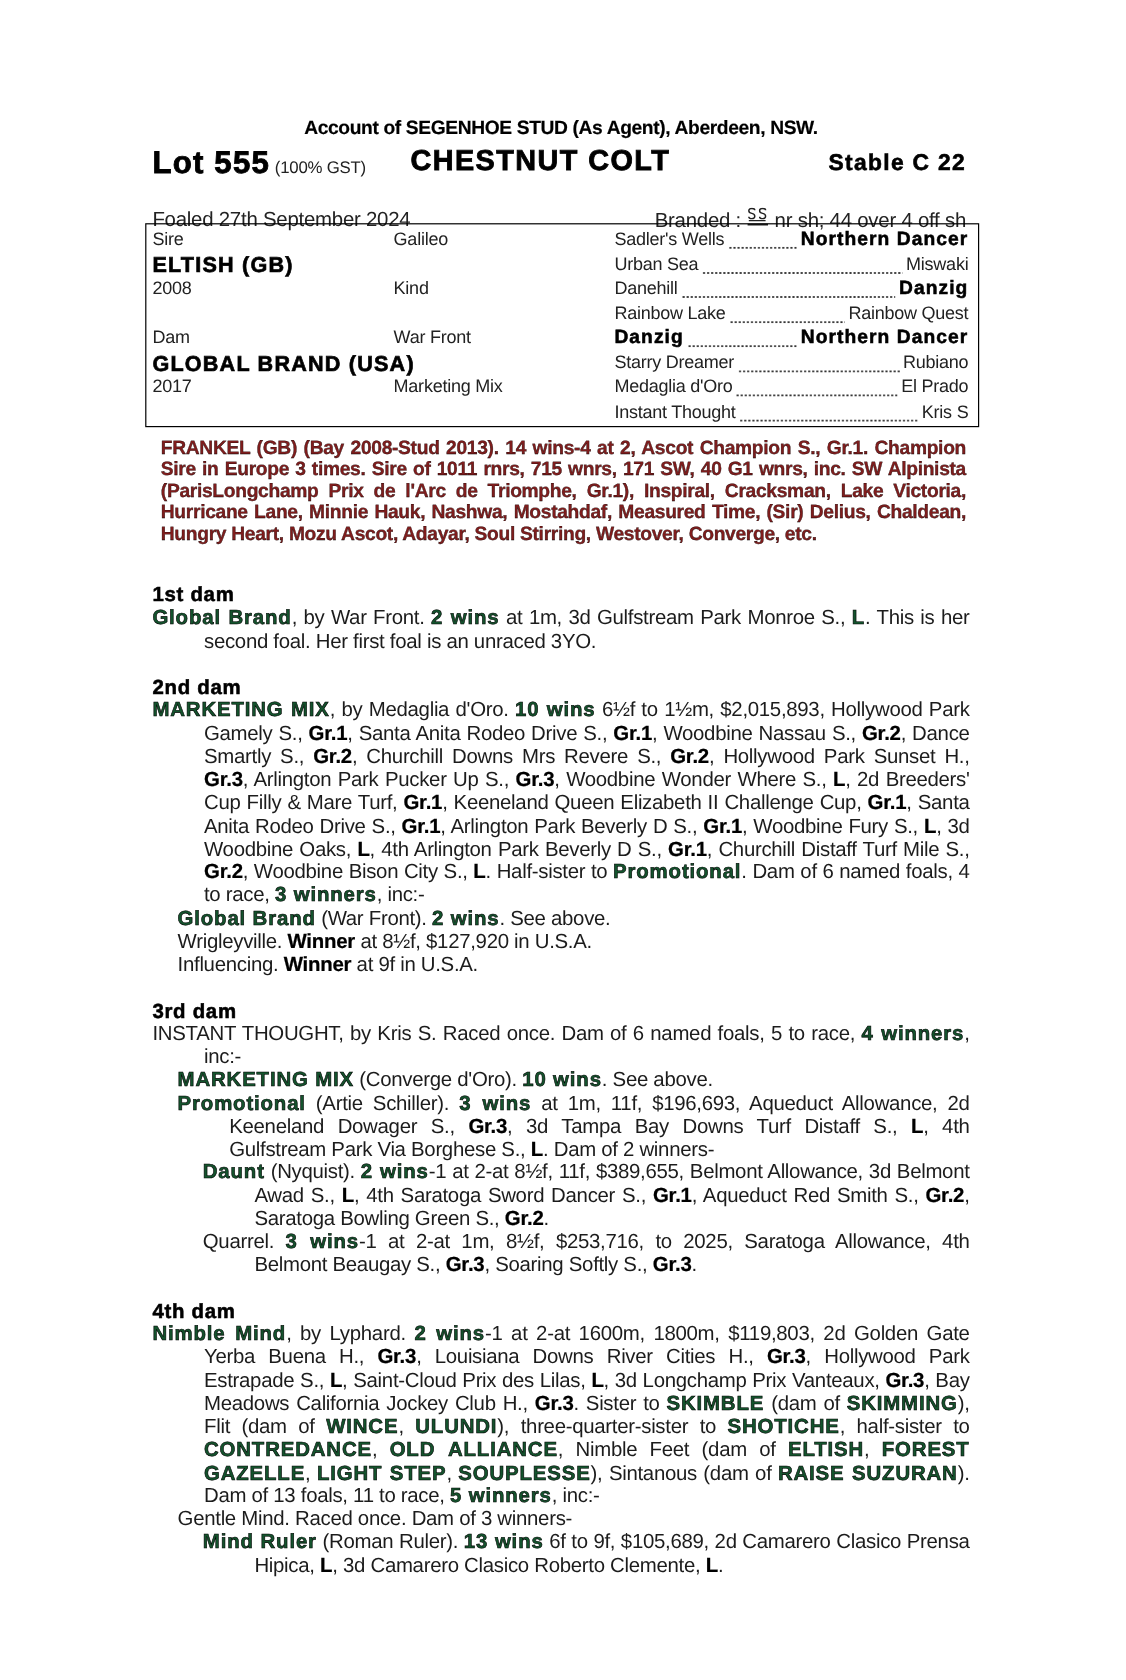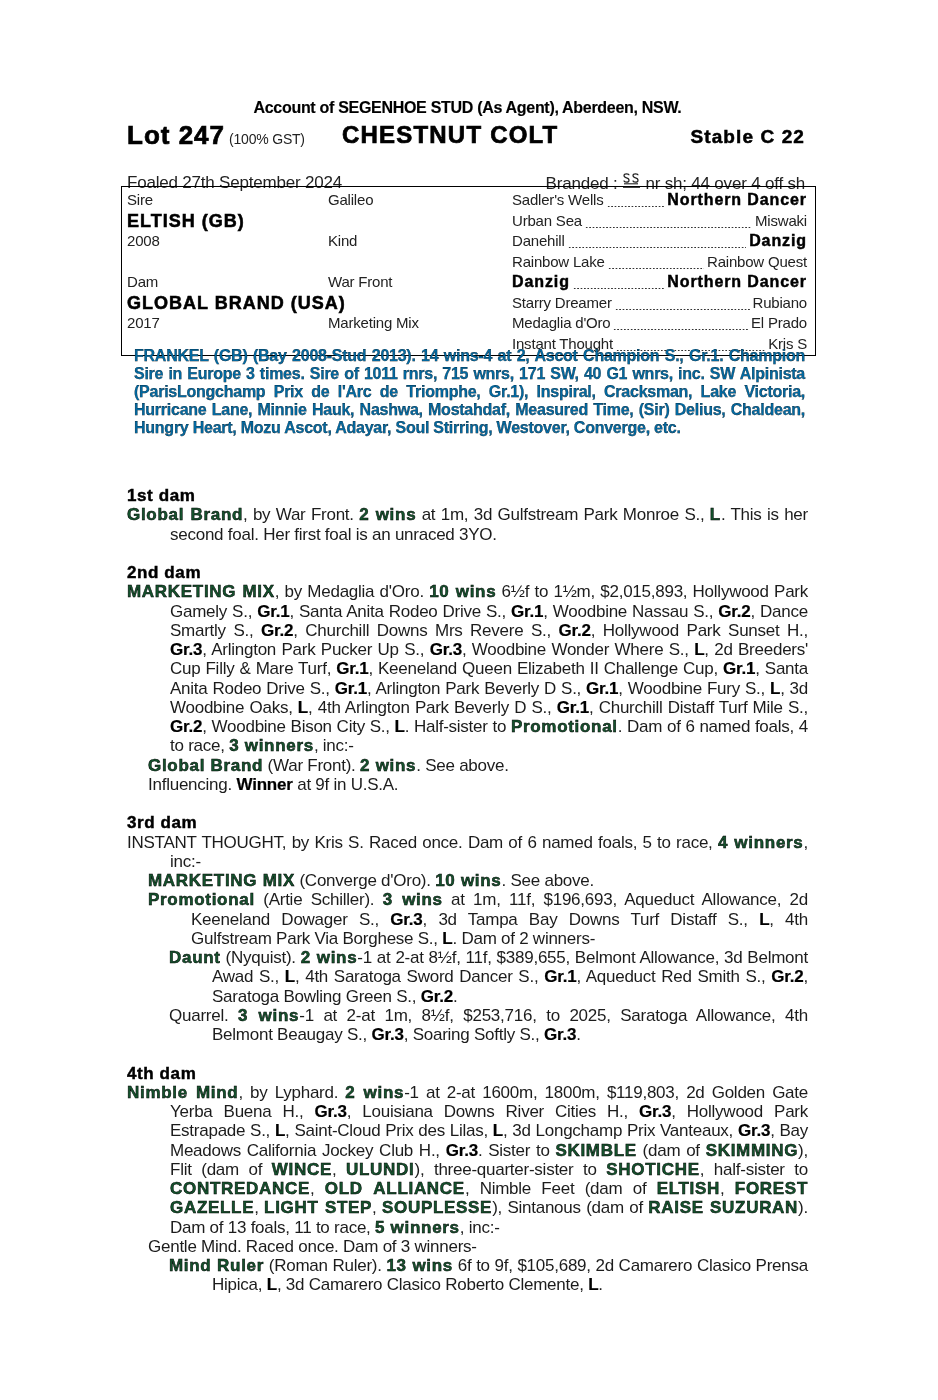--- a/index.html
+++ b/index.html
@@ -65,23 +65,23 @@
     background-size: 3.4px 3px; background-repeat: repeat-x;
     background-position: 0 15px;
   }
   .anc-bold {
     font-size: 16px; font-weight: 700; letter-spacing: 0.9px; color: #000;
     -webkit-text-stroke: 0.45px #000;
   }
 
   
   .sire-note {
-    position: absolute; left: 134px; top: 347px; width: 671px;
+    position: absolute; left: 134px; top: 365px; width: 671px;
     font-size: 16px; line-height: 18px; font-weight: 700; text-align: justify;
-    letter-spacing: -0.25px; color: #0369a1; -webkit-text-stroke: 0.25px #000;
+    letter-spacing: -0.25px; color: #7f1d1d; -webkit-text-stroke: 0.25px #000;
   }
 
   
   .family { position: absolute; left: 127px; top: 486px; width: 681px; font-size: 17px; line-height: 19.25px; }
   .section { margin-bottom: 19.25px; }
   .sec-heading {
     font-weight: 700; color: #000; letter-spacing: 0.6px;
     -webkit-text-stroke: 0.45px #000; height: 19.25px;
   }
   .para { text-align: justify; text-indent: -43px; color: #1c1c1c; letter-spacing: -0.25px; }
@@ -92,21 +92,21 @@
   .seg-n { font-weight: 400; }
   .seg-h { font-weight: 700; color: #14532d; letter-spacing: 0.7px; -webkit-text-stroke: 0.5px #000; }
   .seg-g { font-weight: 700; color: #000; letter-spacing: -0.2px; -webkit-text-stroke: 0.2px #000; }
 </style>
 </head>
 <body>
 
 <div class="col account">Account of SEGENHOE STUD (As Agent), Aberdeen, NSW.</div>
 
 <div class="col lotline">
-  <span class="lot"><span>Lot 247</span><span class="gst">(100% GST)</span></span>
+  <span class="lot"><span>Lot 555</span><span class="gst">(100% GST)</span></span>
   <span class="horse">CHESTNUT COLT</span>
   <span class="stable">Stable C 22</span>
 </div>
 
 <div class="col foaledline">
   <span class="foaled">Foaled 27th September 2024</span>
   <span class="branded">
     <span>Branded :</span><span class="brand-icon"><svg width="22" height="18" viewBox="0 0 22 18">
           <path d="M8 2.2 Q8 0.8 5.5 0.8 Q3 0.8 3 2.6 Q3 4.3 5.5 4.8 Q8 5.3 8 7.2 Q8 9.2 5.5 9.2 Q3 9.2 3 7.6" fill="none" stroke="#222" stroke-width="1.2"></path>
           <path d="M17 2.2 Q17 0.8 14.5 0.8 Q12 0.8 12 2.6 Q12 4.3 14.5 4.8 Q17 5.3 17 7.2 Q17 9.2 14.5 9.2 Q12 9.2 12 7.6" fill="none" stroke="#222" stroke-width="1.2"></path>
@@ -187,20 +187,21 @@
 
   <div class="section">
     <div class="sec-heading">1st dam</div>
     <div class="para lvl0"><span class="seg-h">Global Brand</span><span class="seg-n">, by War Front. </span><span class="seg-h">2 wins</span><span class="seg-n"> at 1m, 3d Gulfstream Park Monroe S., </span><span class="seg-h">L</span><span class="seg-n">. This is her second foal. Her first foal is an unraced 3YO.</span></div>
   </div>
 
   <div class="section">
     <div class="sec-heading">2nd dam</div>
     <div class="para lvl0"><span class="seg-h">MARKETING MIX</span><span class="seg-n">, by Medaglia d'Oro. </span><span class="seg-h">10 wins</span><span class="seg-n"> 6½f to 1½m, $2,015,893, Hollywood Park Gamely S., </span><span class="seg-g">Gr.1</span><span class="seg-n">, Santa Anita Rodeo Drive S., </span><span class="seg-g">Gr.1</span><span class="seg-n">, Woodbine Nassau S., </span><span class="seg-g">Gr.2</span><span class="seg-n">, Dance Smartly S., </span><span class="seg-g">Gr.2</span><span class="seg-n">, Churchill Downs Mrs Revere S., </span><span class="seg-g">Gr.2</span><span class="seg-n">, Hollywood Park Sunset H., </span><span class="seg-g">Gr.3</span><span class="seg-n">, Arlington Park Pucker Up S., </span><span class="seg-g">Gr.3</span><span class="seg-n">, Woodbine Wonder Where S., </span><span class="seg-g">L</span><span class="seg-n">, 2d Breeders' Cup Filly &amp; Mare Turf, </span><span class="seg-g">Gr.1</span><span class="seg-n">, Keeneland Queen Elizabeth II Challenge Cup, </span><span class="seg-g">Gr.1</span><span class="seg-n">, Santa Anita Rodeo Drive S., </span><span class="seg-g">Gr.1</span><span class="seg-n">, Arlington Park Beverly D S., </span><span class="seg-g">Gr.1</span><span class="seg-n">, Woodbine Fury S., </span><span class="seg-g">L</span><span class="seg-n">, 3d Woodbine Oaks, </span><span class="seg-g">L</span><span class="seg-n">, 4th Arlington Park Beverly D S., </span><span class="seg-g">Gr.1</span><span class="seg-n">, Churchill Distaff Turf Mile S., </span><span class="seg-g">Gr.2</span><span class="seg-n">, Woodbine Bison City S., </span><span class="seg-g">L</span><span class="seg-n">. Half-sister to </span><span class="seg-h">Promotional</span><span class="seg-n">. Dam of 6 named foals, 4 to race, </span><span class="seg-h">3 winners</span><span class="seg-n">, inc:-</span></div>
     <div class="para lvl1"><span class="seg-h">Global Brand</span><span class="seg-n"> (War Front). </span><span class="seg-h">2 wins</span><span class="seg-n">. See above.</span></div>
+    <div class="para lvl1"><span class="seg-n">Wrigleyville. </span><span class="seg-g">Winner</span><span class="seg-n"> at 8½f, $127,920 in U.S.A.</span></div>
     <div class="para lvl1"><span class="seg-n">Influencing. </span><span class="seg-g">Winner</span><span class="seg-n"> at 9f in U.S.A.</span></div>
   </div>
 
   <div class="section">
     <div class="sec-heading">3rd dam</div>
     <div class="para lvl0"><span class="seg-n">INSTANT THOUGHT, by Kris S. Raced once. Dam of 6 named foals, 5 to race, </span><span class="seg-h">4 winners</span><span class="seg-n">, inc:-</span></div>
     <div class="para lvl1"><span class="seg-h">MARKETING MIX</span><span class="seg-n"> (Converge d'Oro). </span><span class="seg-h">10 wins</span><span class="seg-n">. See above.</span></div>
     <div class="para lvl1"><span class="seg-h">Promotional</span><span class="seg-n"> (Artie Schiller). </span><span class="seg-h">3 wins</span><span class="seg-n"> at 1m, 11f, $196,693, Aqueduct Allowance, 2d Keeneland Dowager S., </span><span class="seg-g">Gr.3</span><span class="seg-n">, 3d Tampa Bay Downs Turf Distaff S., </span><span class="seg-g">L</span><span class="seg-n">, 4th Gulfstream Park Via Borghese S., </span><span class="seg-g">L</span><span class="seg-n">. Dam of 2 winners-</span></div>
     <div class="para lvl2"><span class="seg-h">Daunt</span><span class="seg-n"> (Nyquist). </span><span class="seg-h">2 wins</span><span class="seg-n">-1 at 2-at 8½f, 11f, $389,655, Belmont Allowance, 3d Belmont Awad S., </span><span class="seg-g">L</span><span class="seg-n">, 4th Saratoga Sword Dancer S., </span><span class="seg-g">Gr.1</span><span class="seg-n">, Aqueduct Red Smith S., </span><span class="seg-g">Gr.2</span><span class="seg-n">, Saratoga Bowling Green S., </span><span class="seg-g">Gr.2</span><span class="seg-n">.</span></div>
     <div class="para lvl2"><span class="seg-n">Quarrel. </span><span class="seg-h">3 wins</span><span class="seg-n">-1 at 2-at 1m, 8½f, $253,716, to 2025, Saratoga Allowance, 4th Belmont Beaugay S., </span><span class="seg-g">Gr.3</span><span class="seg-n">, Soaring Softly S., </span><span class="seg-g">Gr.3</span><span class="seg-n">.</span></div>

